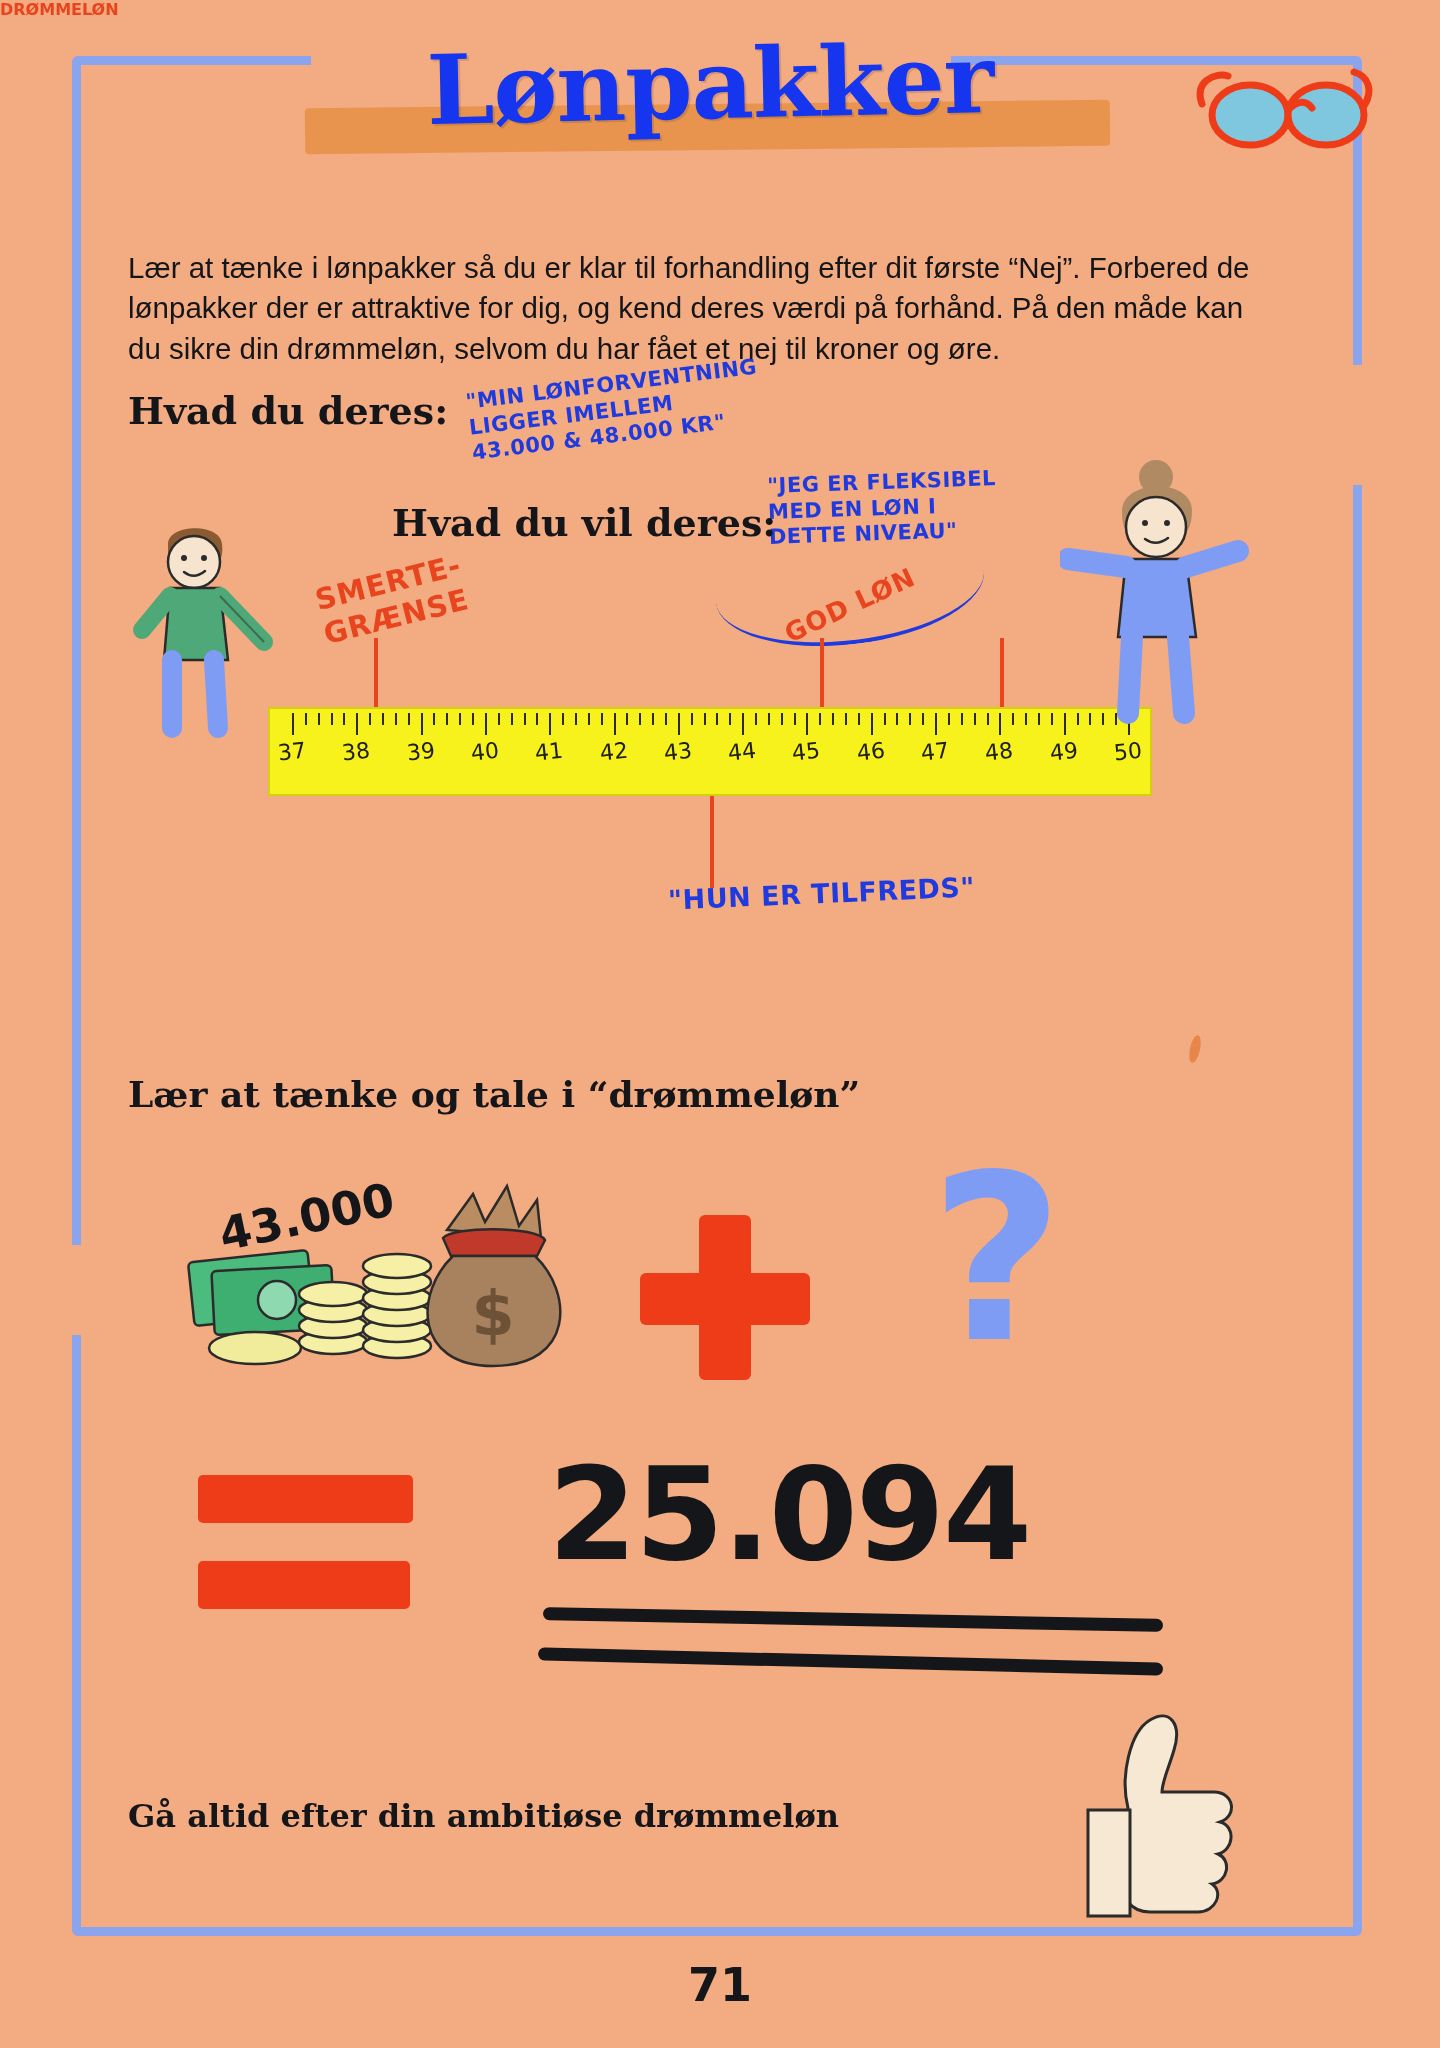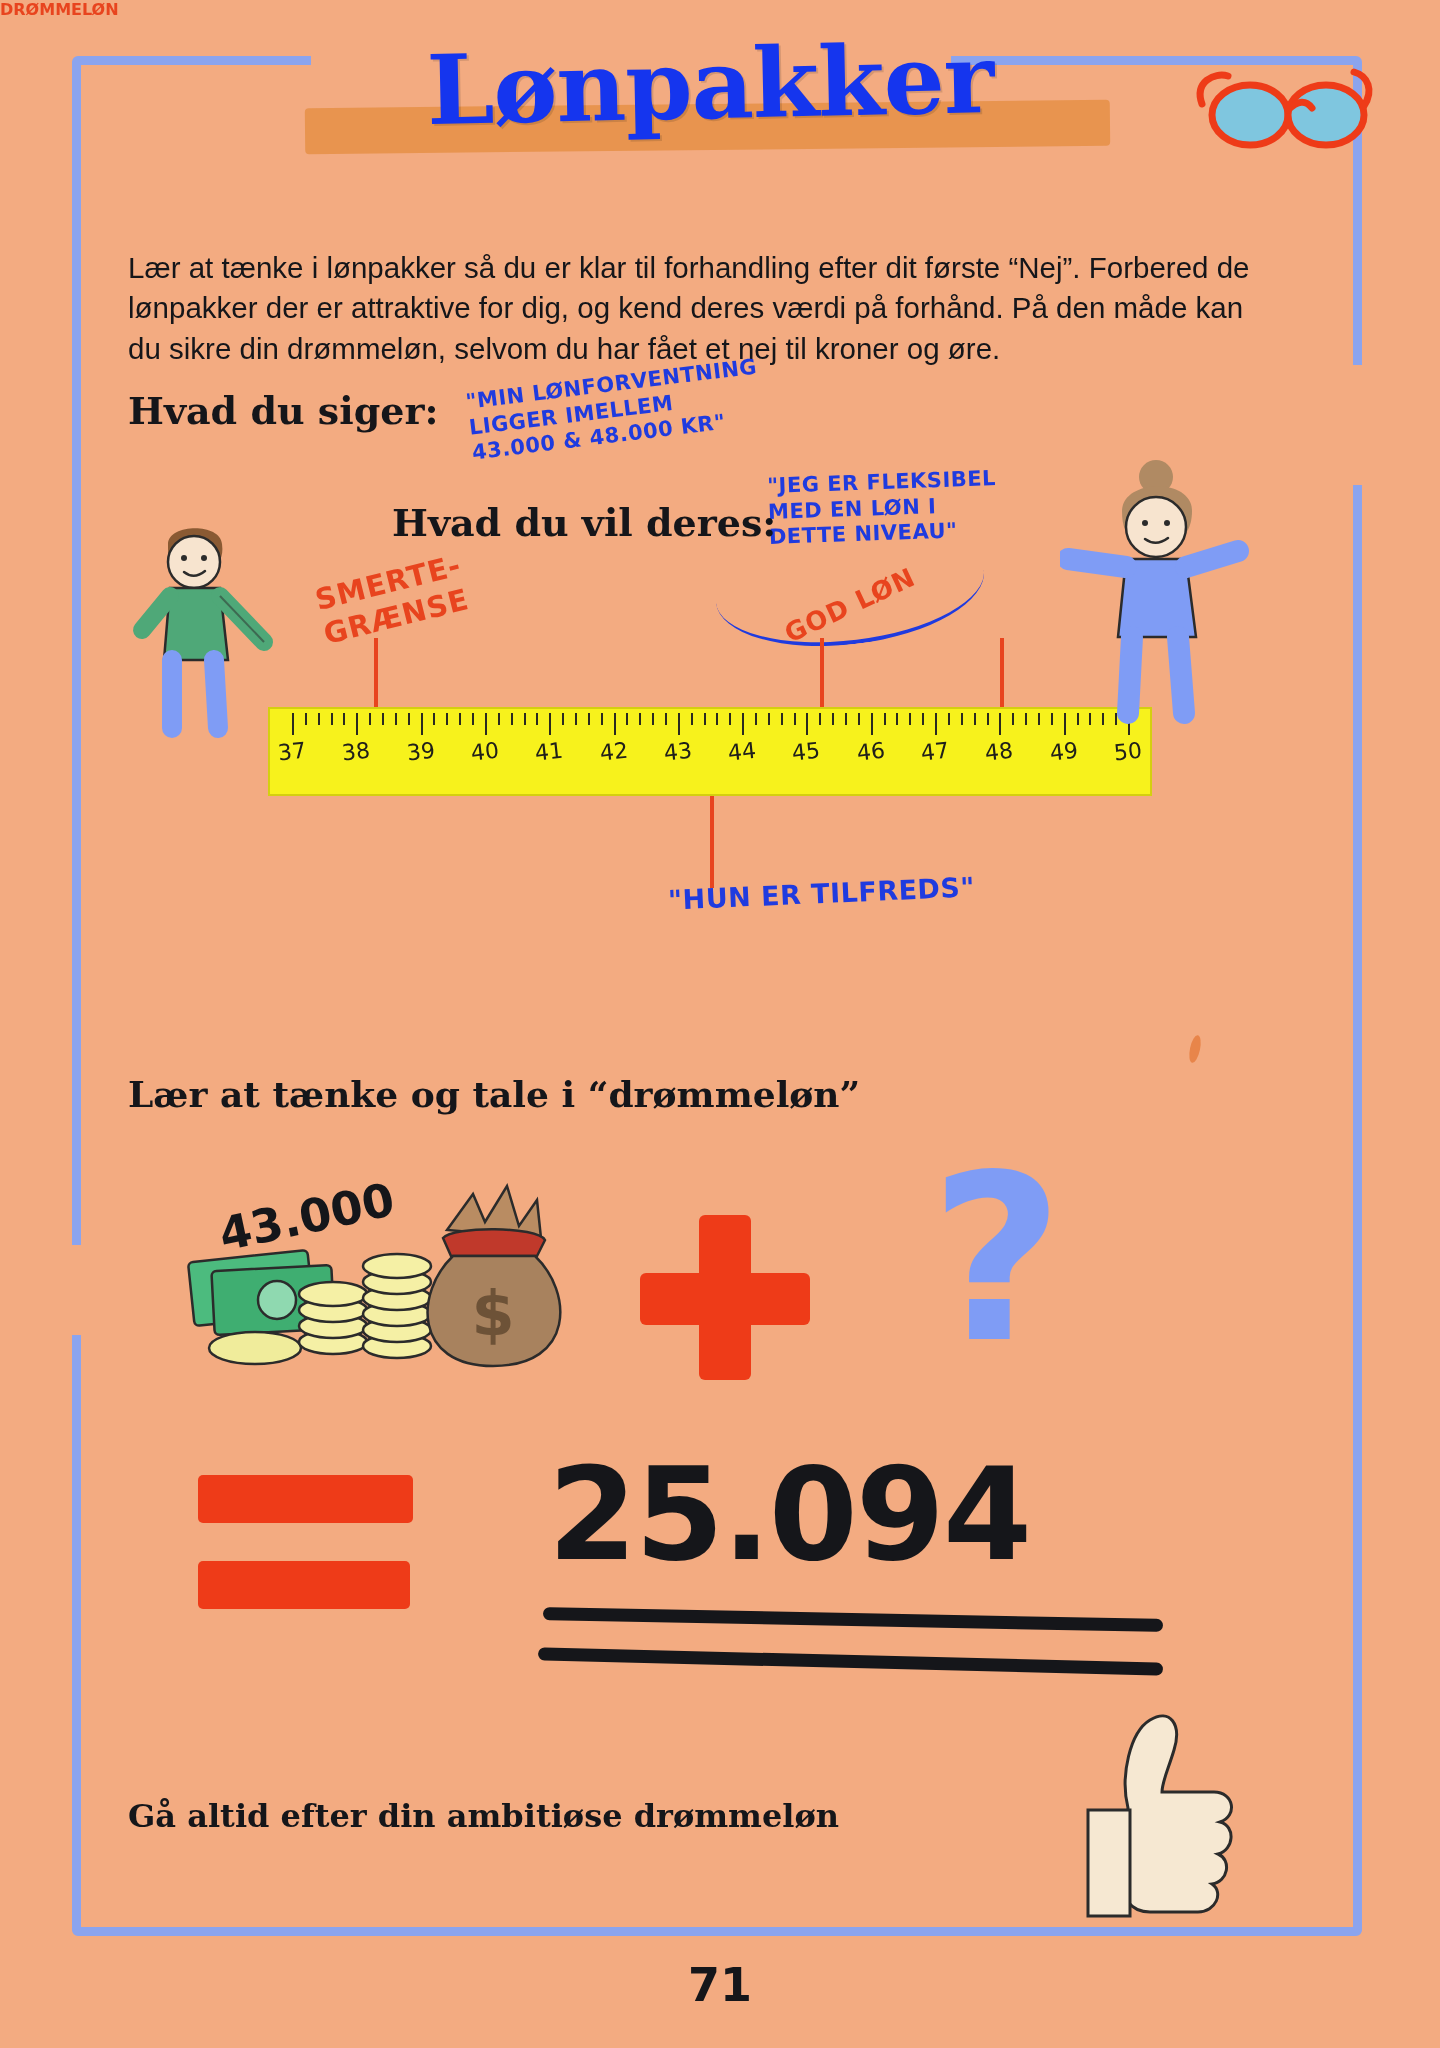--- a/index.html
+++ b/index.html
@@ -257,21 +257,21 @@
       <path d="M100 50 C110 40 118 40 124 48"></path>
       <path d="M176 46 C186 30 180 16 166 12"></path>
     </g>
   </svg>
 </div>
 
 <p class="intro">Lær at tænke i lønpakker så du er klar til forhandling efter dit første “Nej”. Forbered de lønpakker der er attraktive for dig, og kend deres værdi på forhånd. På den måde kan du sikre din drømmeløn, selvom du har fået et nej til kroner og øre.</p>
 
 <div class="hl hl-siger">
   <span class="band"></span>
-  <span class="txt">Hvad du siger:</span>
+  <span class="txt">Hvad du deres:</span>
 </div>
 
 <div class="hl hl-vise">
   <span class="band"></span>
   <span class="txt">Hvad du vil deres:</span>
 </div>
 
 <div class="hl hl-hoerer" style="white-space:pre-line;">
   <span class="band" style="bottom:-2px;width:calc(100% + 14px);"></span>
 </div>

